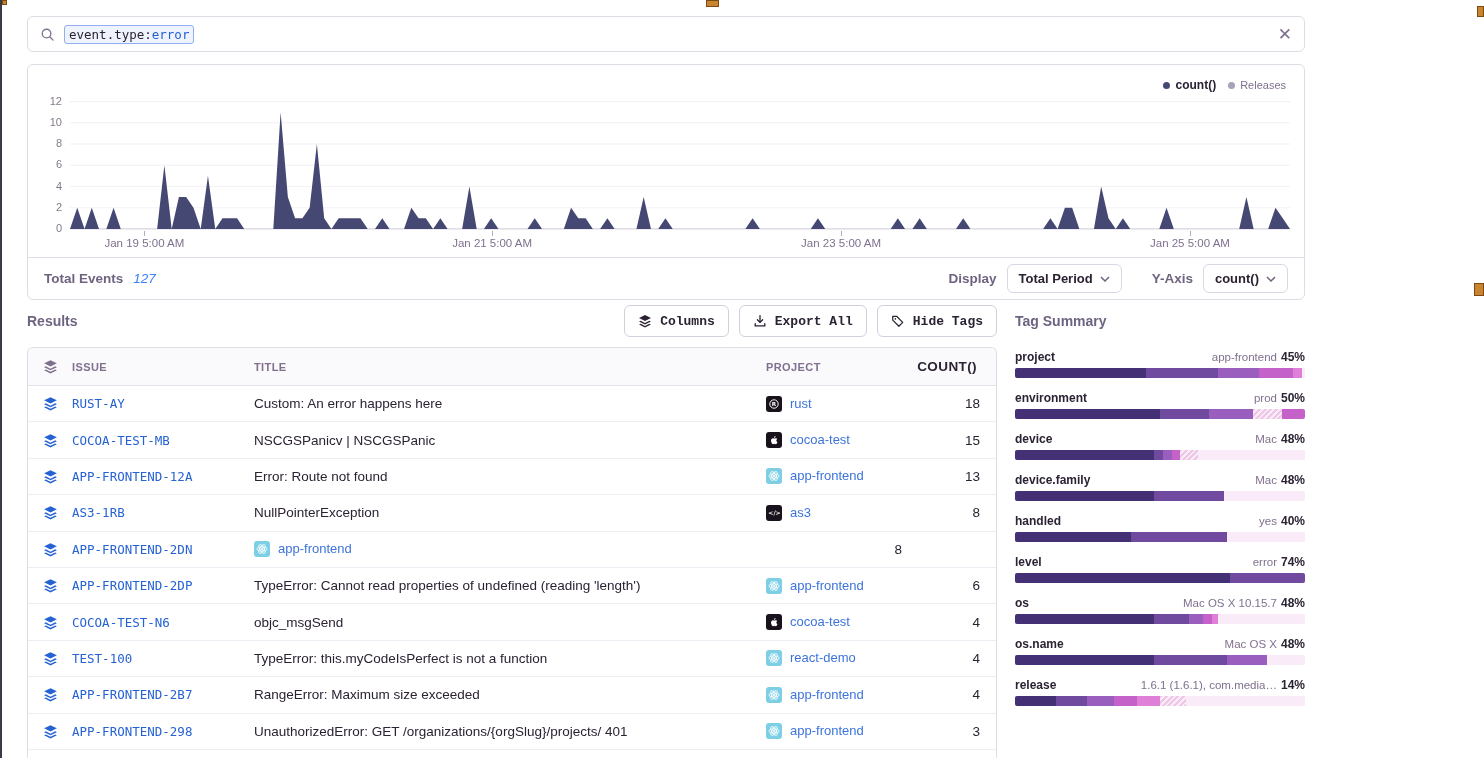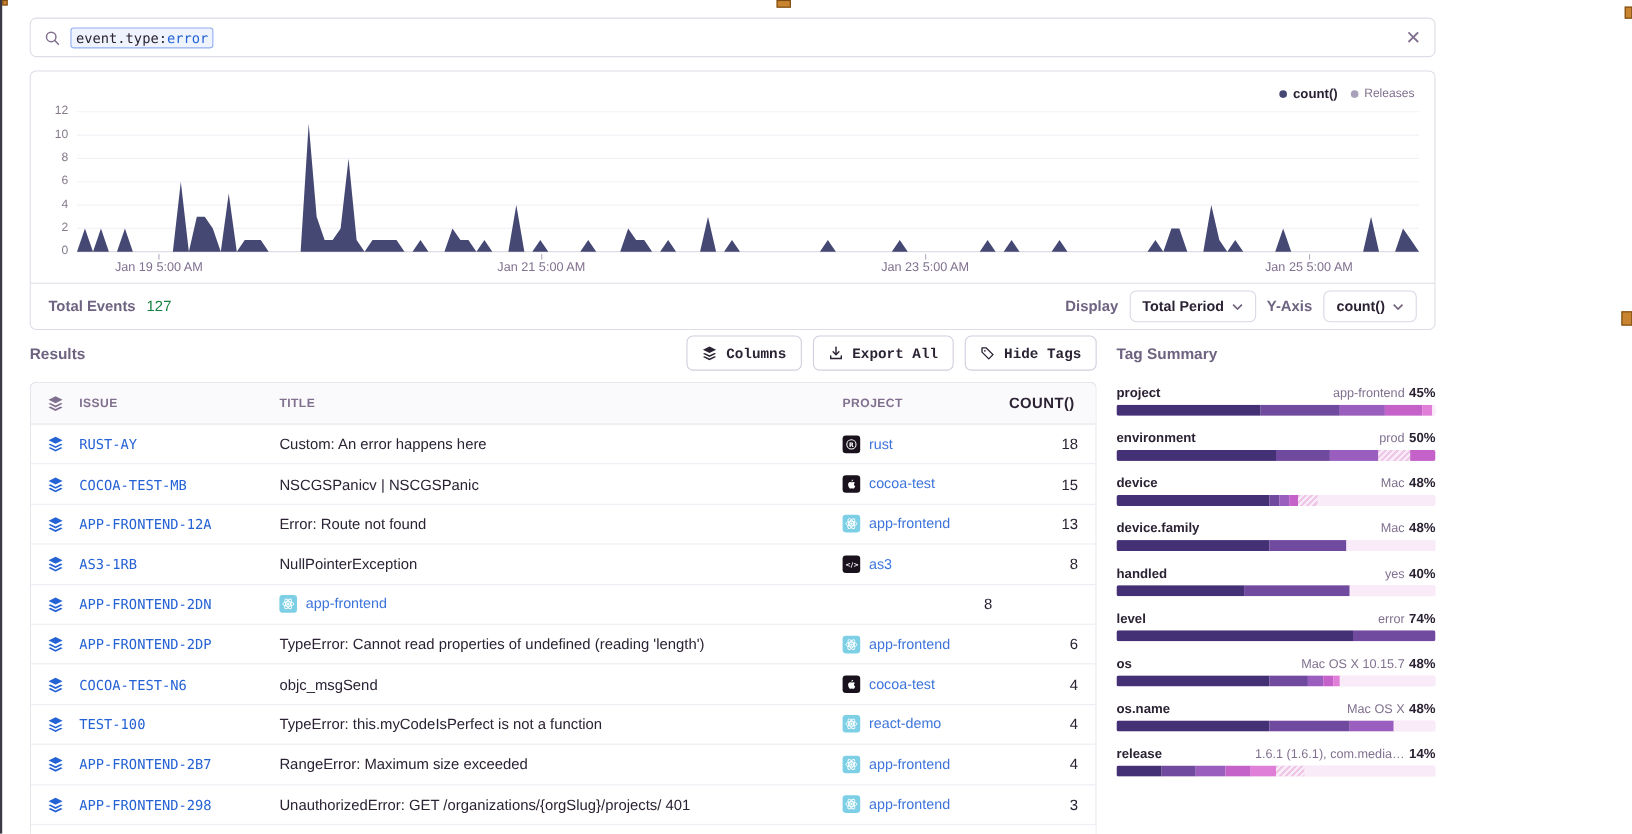--- a/index.html
+++ b/index.html
@@ -36,23 +36,23 @@
   .y-gutter span { position:absolute; right:8px; font-size:11px; color:#847a8c; }
   .svg-wrap { flex:1; height:140px; }
   .svg-wrap svg { display:block; width:100%; height:140px; }
   .x-labels { position:relative; height:24px; margin-left:34px; }
   .x-labels .xtick { position:absolute; top:0; width:1px; height:5px; background:#b3abc2; }
   .x-labels span { position:absolute; top:6px; transform:translateX(-50%);
     font-size:11.5px; color:#80708f; white-space:nowrap; }
   .chart-footer { border-top:1px solid #e0dce5; height:42px; display:flex;
     align-items:center; padding:0 16px; }
   .tot-label { font-weight:700; color:#6e6380; font-size:13.5px; }
-  .tot-value { margin-left:10px; color:#15803d; font-size:13.5px; }
+  .tot-value { margin-left:10px; color:#3b82f6; font-size:13.5px;font-style:italic; }
   .footer-controls { margin-left:auto; display:flex; align-items:center; gap:10px; }
-  .ctl-label { font-weight:700; color:#6e6380; font-size:13.5px; }
+  .ctl-label { font-weight:700; color:#6e6380; font-size:13.5px;margin-left:20px; }
   .dd-btn { display:flex; align-items:center; gap:7px; border:1px solid #dcd6e4;
     border-radius:6px; background:#fff; padding:6px 11px; font-weight:700;
     font-size:13px; color:#2b2233; cursor:pointer; font-family:inherit; }
 
   
   .content { position:absolute; left:27px; right:27px; top:305px; display:flex; gap:18px; }
   .left-col { flex:1; min-width:0; }
   .right-col { width:290px; flex:none; }
 
   .results-header { display:flex; align-items:center; height:32px; }

